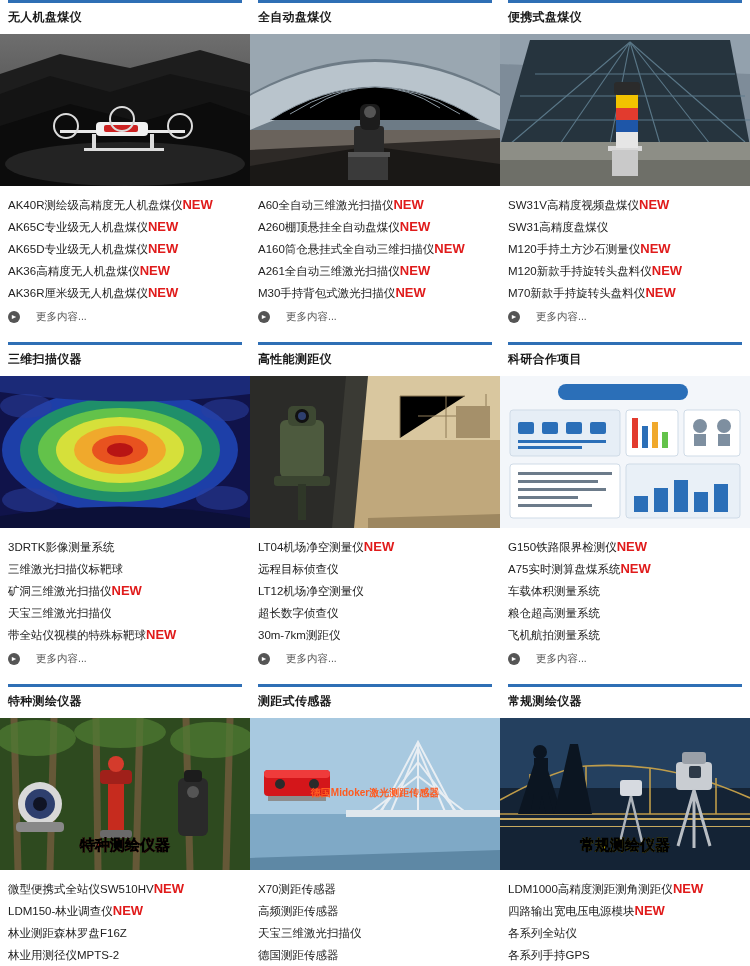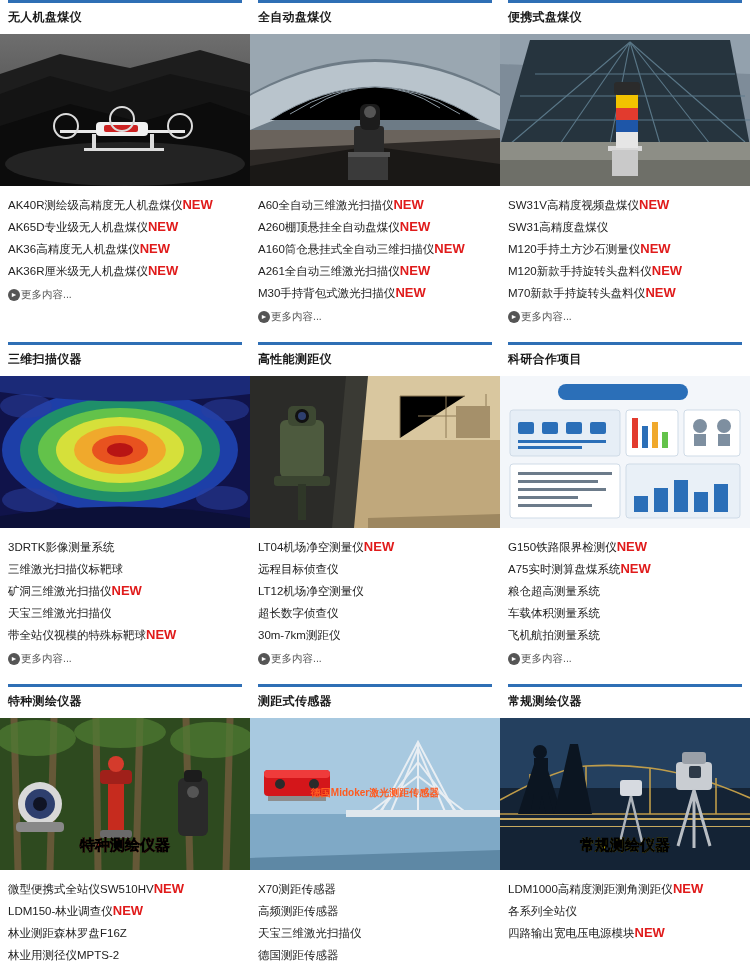--- a/index.html
+++ b/index.html
@@ -59,21 +59,21 @@
     color: #e01b1b;
     font-weight: bold;
     font-size: 13px;
   }
   .more {
     margin-top: 6px;
     font-size: 10.5px;
     color: #555;
     display: flex;
     align-items: center;
-    gap: 1px;
+    gap: 16px;
   }
   .more .arrow {
     width: 12px; height: 12px;
     border-radius: 50%;
     background: #555;
     color: #fff;
     font-size: 7px;
     line-height: 12px;
     text-align: center;
   }
@@ -111,20 +111,21 @@
           <circle cx="180" cy="92" r="12" fill="none" stroke="#dcdcdc" stroke-width="2"></circle>
           <rect x="92" y="100" width="4" height="16" fill="#dcdcdc"></rect>
           <rect x="150" y="100" width="4" height="16" fill="#dcdcdc"></rect>
           <rect x="84" y="114" width="80" height="3" fill="#dcdcdc"></rect>
         </g>
       </svg>
     </div>
     <div class="card-inner">
       <ul class="list">
         <li><span>AK40R测绘级高精度无人机盘煤仪</span><span class="new">NEW</span></li>
+        <li><span>AK65C专业级无人机盘煤仪</span><span class="new">NEW</span></li>
         <li><span>AK65D专业级无人机盘煤仪</span><span class="new">NEW</span></li>
         <li><span>AK36高精度无人机盘煤仪</span><span class="new">NEW</span></li>
         <li><span>AK36R厘米级无人机盘煤仪</span><span class="new">NEW</span></li>
       </ul>
       <div class="more">
         <span class="arrow">►</span>
         <span>更多内容...</span>
       </div>
     </div>
   </div>
@@ -358,22 +359,22 @@
           <rect x="174" y="104" width="14" height="32"></rect>
             <rect x="194" y="116" width="14" height="20"></rect>
           <rect x="214" y="108" width="14" height="28"></rect>
         </g>
       </svg>
     </div>
     <div class="card-inner">
       <ul class="list">
         <li><span>G150铁路限界检测仪</span><span class="new">NEW</span></li>
         <li><span>A75实时测算盘煤系统</span><span class="new">NEW</span></li>
+        <li><span>车载体积测量系统</span><span class="new"></span></li>
         <li><span>粮仓超高测量系统</span><span class="new"></span></li>
-        <li><span>车载体积测量系统</span><span class="new"></span></li>
         <li><span>飞机航拍测量系统</span><span class="new"></span></li>
       </ul>
       <div class="more">
         <span class="arrow">►</span>
         <span>更多内容...</span>
       </div>
     </div>
   </div>
 
   <div class="card">
@@ -518,20 +519,21 @@
         <g>
           <rect x="120" y="62" width="22" height="16" rx="3" fill="#d6dae0"></rect>
           <path d="M131 78 L120 124 M131 78 L142 124" stroke="#aeb4bb" stroke-width="2.5"></path>
         </g>
         <text x="125" y="132" text-anchor="middle" font-family="Liberation Sans, sans-serif" font-size="15" font-weight="bold" fill="#ffe400" stroke="#000" stroke-width="0.6">常规测绘仪器</text>
       </svg>
     </div>
     <div class="card-inner">
       <ul class="list">
         <li><span>LDM1000高精度测距测角测距仪</span><span class="new">NEW</span></li>
+        <li><span>四路输出宽电压电源模块</span><span class="new">NEW</span></li>
         <li><span>各系列全站仪</span><span class="new"></span></li>
-        <li><span>四路输出宽电压电源模块</span><span class="new">NEW</span></li>
+        <li><span>各系列手持GPS</span><span class="new"></span></li>
 
       </ul>
     </div>
   </div>
 
 </div>
 
 </body></html>

